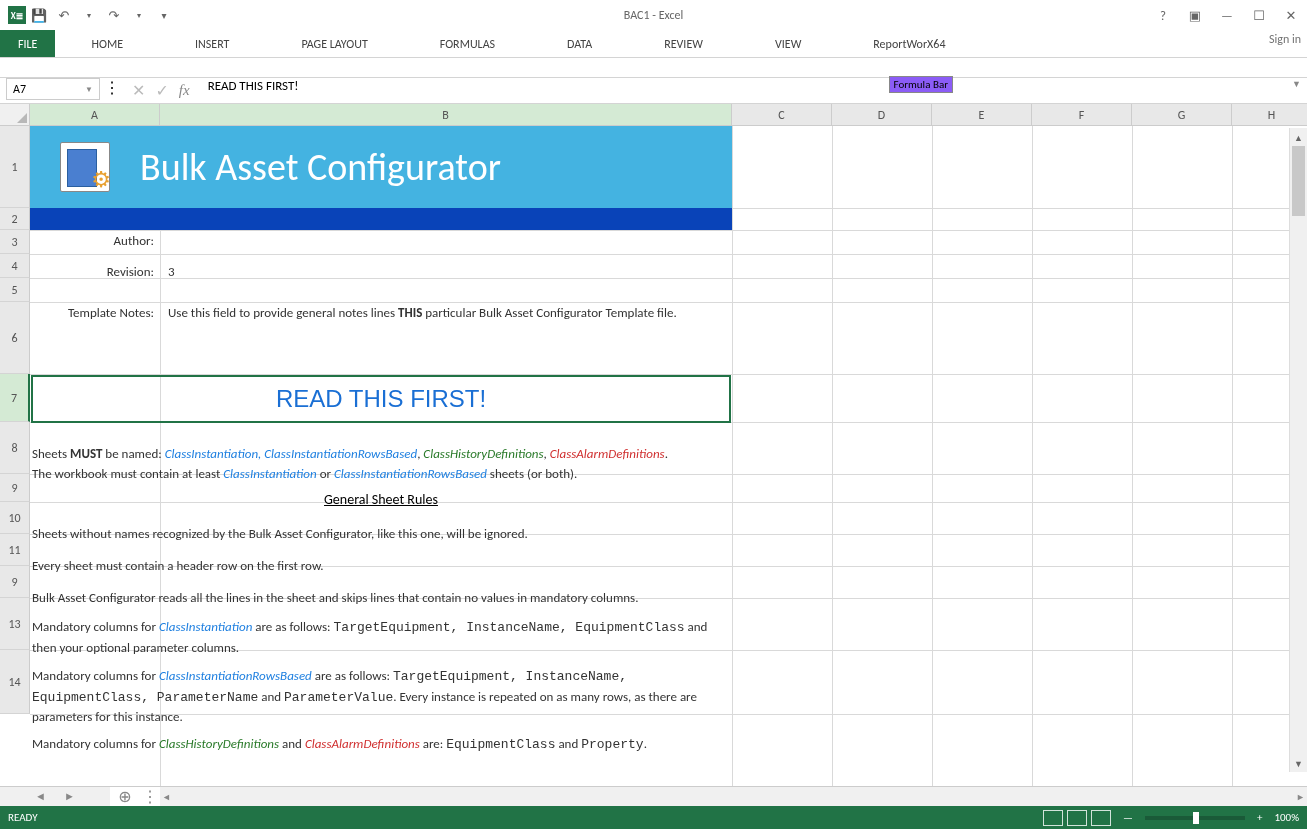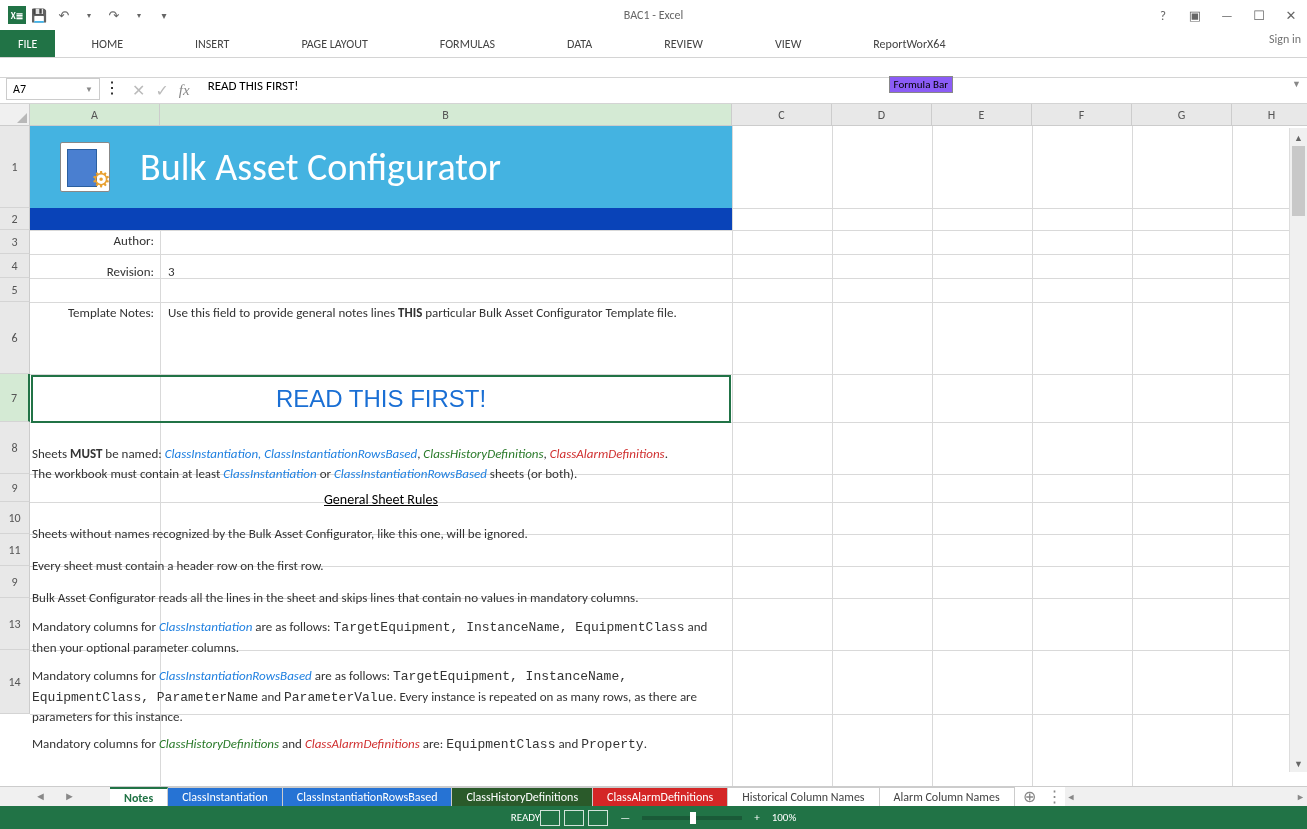--- a/index.html
+++ b/index.html
@@ -61,21 +61,21 @@
 .sheet-tabs{display:flex;align-items:stretch}
 .sheet-tab{padding:0 14px;display:flex;align-items:center;font-size:12px;border-right:1px solid #ccc;background:#f0f0f0;color:#333;border-top:1px solid #ccc}
 .sheet-tab.active{background:#fff;color:#217346;font-weight:bold;border-top:2px solid #217346}
 .sheet-tab.blue{background:#2673d4;color:#fff}
 .sheet-tab.dgreen{background:#2a5a2a;color:#fff}
 .sheet-tab.red{background:#d42626;color:#fff}
 .sheet-tab.gray{background:#fff;color:#444}
 .tab-add{width:30px;display:flex;align-items:center;justify-content:center;color:#888}
 .hscroll-bar{flex:1;background:#f0f0f0;display:flex;align-items:center;justify-content:space-between;padding:0 2px}
 .hscroll-arrow{font-size:9px;color:#888}
-.statusbar{height:23px;background:#217346;color:#fff;display:flex;align-items:center;justify-content:center;padding:0 8px;font-size:11px}
+.statusbar{height:23px;background:#217346;color:#fff;display:flex;align-items:center;justify-content:space-between;padding:0 8px;font-size:11px}
 .sb-right{display:flex;align-items:center;gap:12px}
 .view-icons{display:flex;gap:4px}
 .view-icon{width:20px;height:16px;border:1px solid #fff;opacity:.8}
 .zoom-slider{width:100px;height:4px;background:#1a5a38;position:relative}
 .zoom-slider::after{content:'';position:absolute;left:48px;top:-4px;width:6px;height:12px;background:#fff}
 </style>
 </head>
 <body>
 
 <div class="titlebar">
@@ -231,29 +231,20 @@
   <div class="vscroll-thumb"></div>
   <div class="vscroll-arrow" style="position:absolute;bottom:0;width:100%">▼</div>
 </div>
 
 <div style="position:absolute;left:0;top:786px;width:1307px">
   <div class="hscroll-area">
     <div class="tab-nav">
         <span>◄</span>
         <span>►</span>
       </div>
-    <div class="sheet-tabs" id="sheetTabs">
-        <div class="sheet-tab active">Notes</div>
-        <div class="sheet-tab blue">ClassInstantiation</div>
-        <div class="sheet-tab blue">ClassInstantiationRowsBased</div>
-        <div class="sheet-tab dgreen">ClassHistoryDefinitions</div>
-        <div class="sheet-tab red">ClassAlarmDefinitions</div>
-        <div class="sheet-tab gray">Historical Column Names</div>
-        <div class="sheet-tab gray">Alarm Column Names</div>
-      </div>
     <div class="tab-add">⊕</div>
     <div style="width:20px;display:flex;align-items:center;justify-content:center;color:#888">⋮</div>
     <div class="hscroll-bar">
       <span class="hscroll-arrow">◄</span>
       <span class="hscroll-arrow">►</span>
     </div>
   </div>
   <div class="statusbar">
     <span>READY</span>
     <div class="sb-right">

